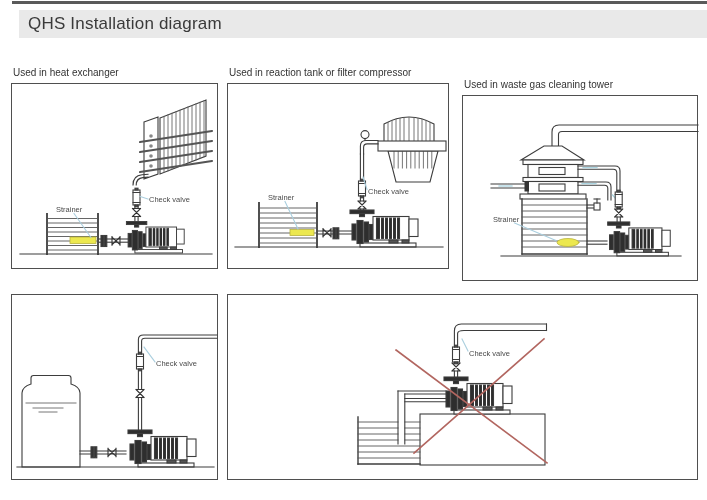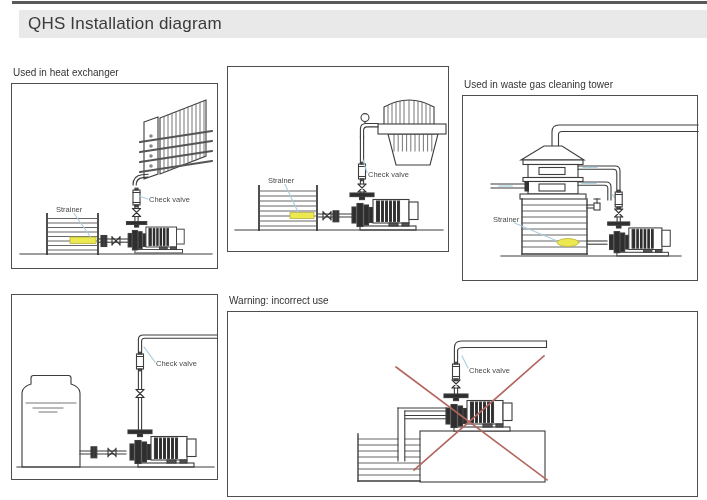--- a/index.html
+++ b/index.html
@@ -151,20 +151,21 @@
         <line x1="62" y1="129.5" x2="79" y2="153.5" stroke="#a9cede"></line>
         <text class="ann" x="44" y="128">Strainer</text>
         <line x1="136" y1="115" x2="128" y2="112.5" stroke="#a9cede"></line>
         <text class="ann" x="137" y="118">Check valve</text>
       </g>
     </svg>
     </div>
   </div>
 
   <div class="panel" style="left:227px;top:66px;width:222px;">
+    <div class="panel-label">Used in reaction tank or filter compressor</div>
     <div class="panel-box">
     <svg viewBox="0 0 222 184" width="222" height="184">
       <g stroke="#3d3d3d" stroke-width="1.1" fill="none" stroke-linecap="square">
 
         <g>
           <path d="M156,57 L156,40 Q181,26 206,40 L206,57" fill="#fff"></path>
           <g stroke="#666" stroke-width="0.9">
             <line x1="160" y1="38.4" x2="160" y2="57"></line>
                 <line x1="164" y1="36.7" x2="164" y2="57"></line>
             <line x1="168" y1="35.4" x2="168" y2="57"></line>
@@ -378,21 +379,20 @@
         <line x1="5" y1="172" x2="202" y2="172" stroke-width="1.2"></line>
 
         <line x1="143" y1="67" x2="132" y2="52" stroke="#a9cede"></line>
         <text class="ann" x="144" y="71">Check valve</text>
       </g>
     </svg>
     </div>
   </div>
 
   <div class="panel" style="left:227px;top:294px;width:471px;">
-    <div class="panel-label">Warning: incorrect use</div>
     <div class="panel-box">
     <svg viewBox="0 0 471 184" width="471" height="184">
       <g stroke="#3d3d3d" stroke-width="1.1" fill="none" stroke-linecap="square">
 
         <rect x="192" y="119" width="125" height="51" fill="#fff"></rect>
 
         <g>
           <line x1="130" y1="122" x2="130" y2="169" stroke-width="1.4"></line>
           <line x1="130" y1="169" x2="192" y2="169" stroke-width="1.4"></line>
           <g stroke="#555" stroke-width="0.9">

